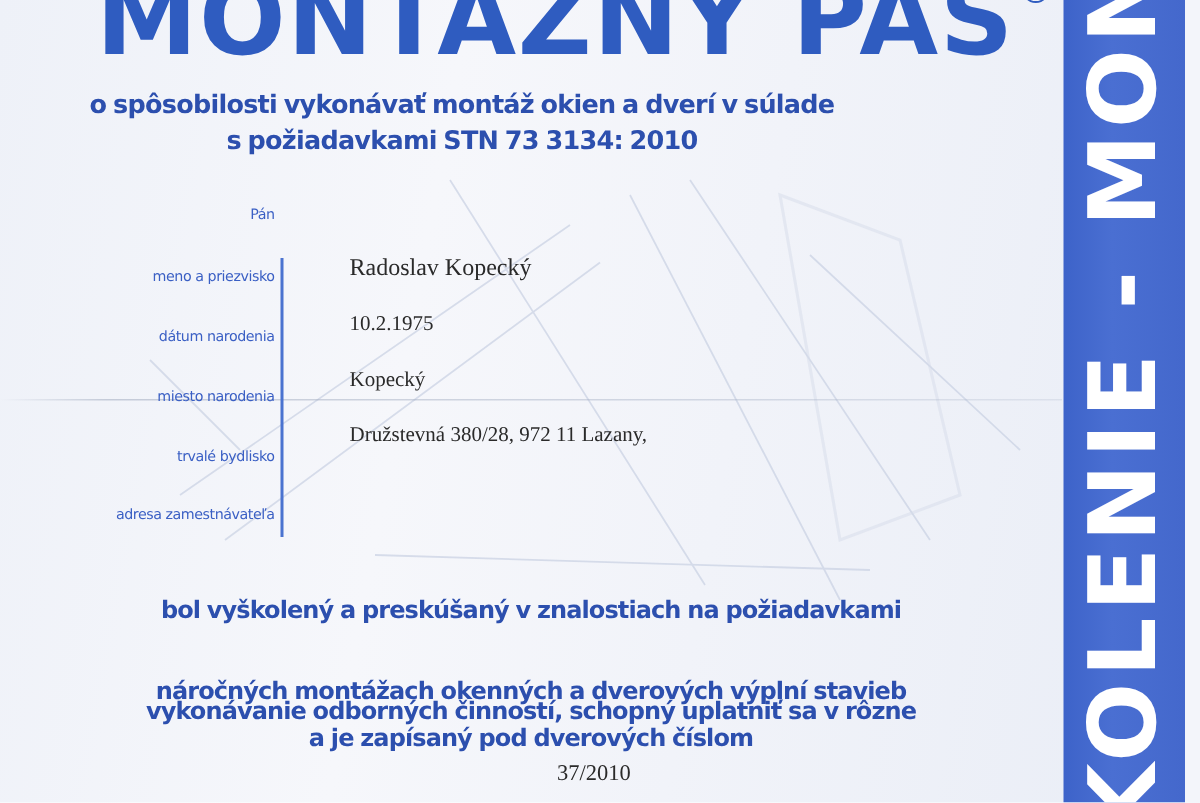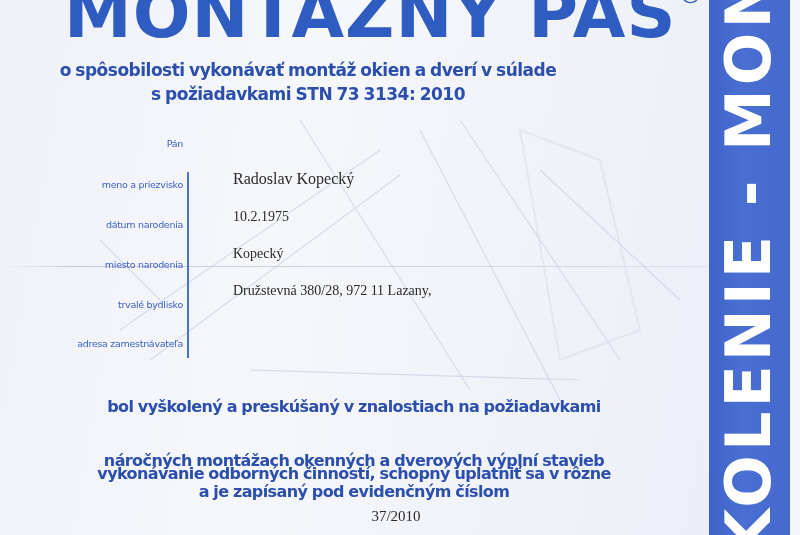--- a/index.html
+++ b/index.html
@@ -206,20 +206,20 @@
   <div class="vline"></div>
 
   <div class="value name" style="top:170px;">Radoslav Kopecký</div>
   <div class="value" style="top:209px;">10.2.1975</div>
   <div class="value" style="top:246px;">Kopecký</div>
   <div class="value" style="top:283px;">Družstevná 380/28, 972 11 Lazany,</div>
 
   <div class="statement s1">bol vyškolený a preskúšaný v znalostiach na požiadavkami</div>
   <div class="statement s2">vykonávanie odborných činností, schopný uplatniť sa v rôzne</div>
   <div class="statement s3">náročných montážach okenných a dverových výplní stavieb</div>
-  <div class="statement s4">a je zapísaný pod evidenčným číslom</div>
+  <div class="statement s4">a je zapísaný pod dverových číslom</div>
   <div class="regnum">37/2010</div>
 
   <div class="band">
     <div class="band-text"><span class="band-text-inner">ŠKOLENIE - MONTÁŽ</span></div>
   </div>
   <div class="right-margin"></div>
 </div>
 
 </body></html>

